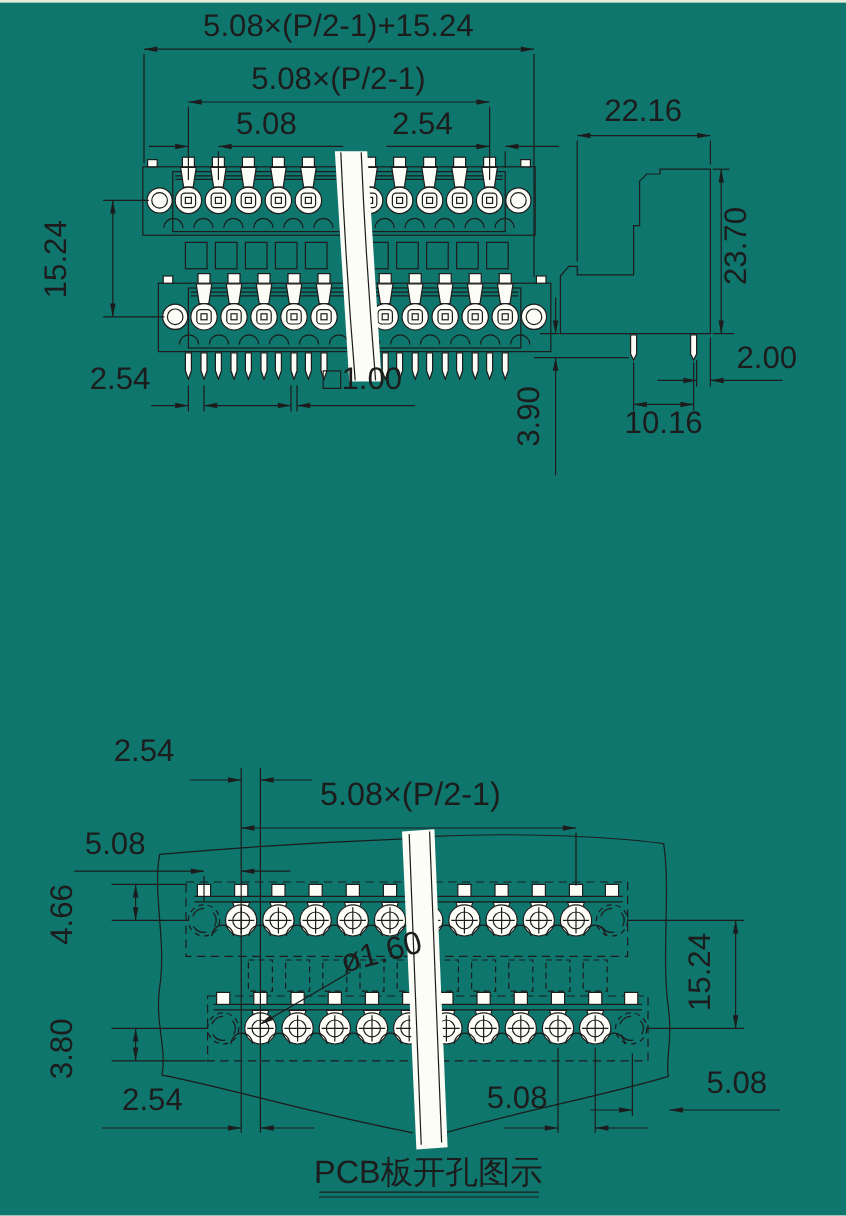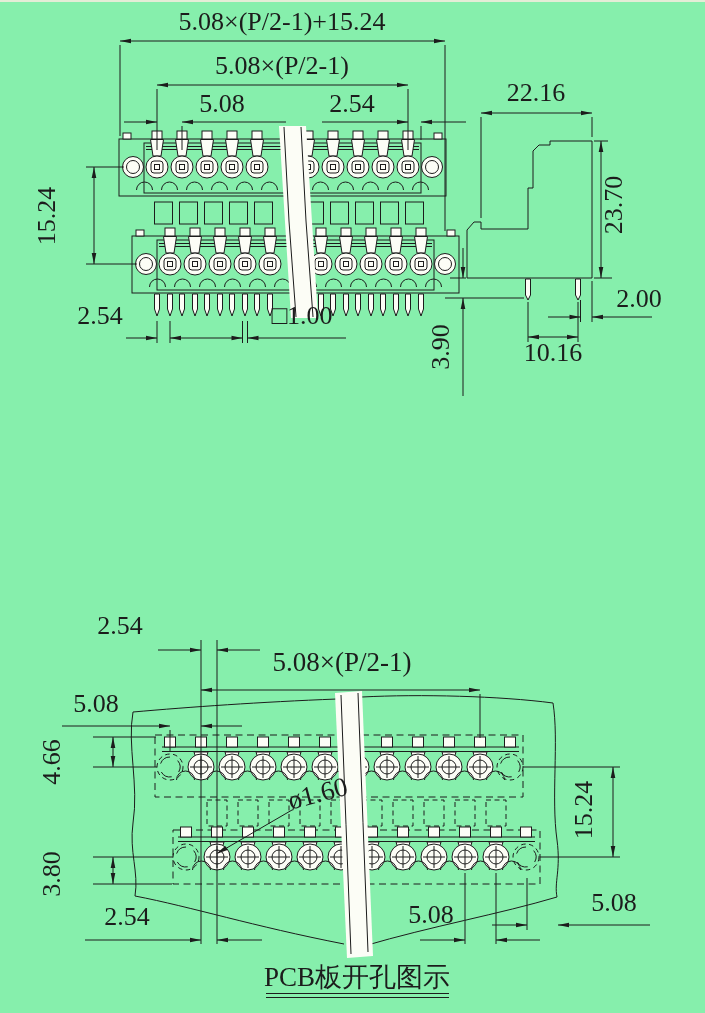--- a/index.html
+++ b/index.html
@@ -1,17 +1,17 @@
 <!DOCTYPE html>
 <html><head>
 <meta charset="utf-8">
 <style>
   html,body{margin:0;padding:0;background:#fcfdf6;}
-  .canvas{position:relative;width:705px;height:1013px;background:#86efac;overflow:hidden;
-          font-family:Liberation Serif, serif;}
+  .canvas{position:relative;width:705px;height:1013px;background:#0f766e;overflow:hidden;
+          font-family:Liberation Sans, sans-serif;}
   svg{position:absolute;left:0;display:block;}
   .geo{stroke:#1c1c1c;stroke-width:1;fill:none;}
   text{fill:#1c1c1c;}
   .d{font-size:26px;}
   .d2{font-size:27px;}
   .cap{font-size:27px;}
   .sep{position:absolute;left:0;width:705px;height:2px;background:#e4edd7;}
 </style>
 </head>
 <body>

